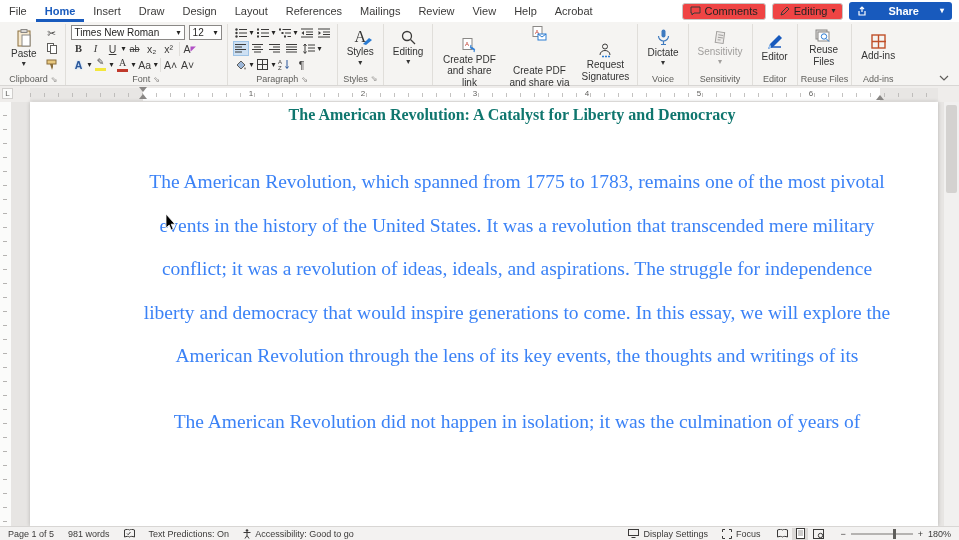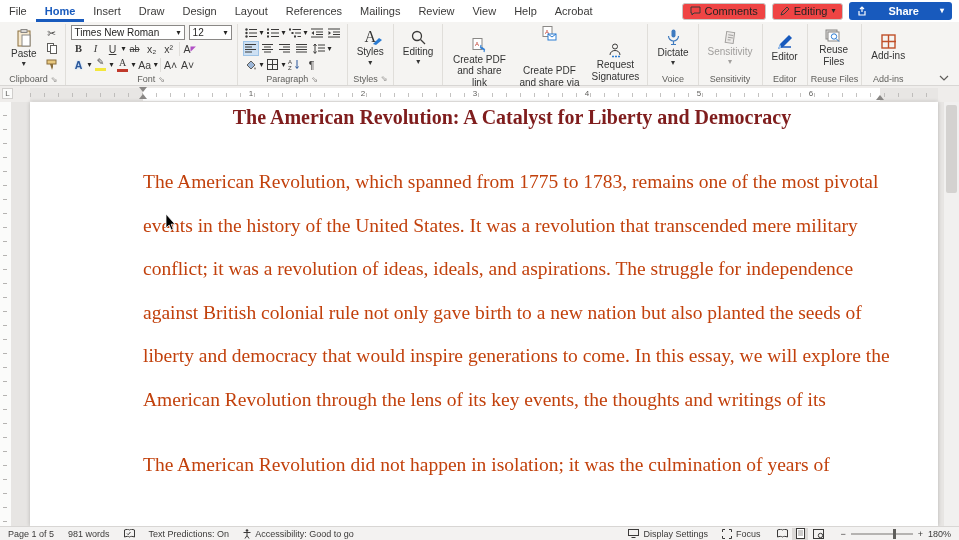--- a/index.html
+++ b/index.html
@@ -62,23 +62,23 @@
   .ind-hang{ position:absolute; left:109px; bottom:2px; width:0;height:0; border:4px solid transparent; border-bottom:5px solid #8a8886;}
   .ind-right{ position:absolute; right:54px; bottom:1px; width:0;height:0; border:4px solid transparent; border-bottom:5px solid #8a8886;}
   
   .docarea{ position:absolute; top:102px; left:0; right:0; bottom:14px; background:#e7e5e3; }
   .vruler{ position:absolute; left:0; top:0; width:11px; bottom:0; background:#fbfbfa;
     background-image:repeating-linear-gradient(to bottom, transparent 0 13px, #b5b3b1 13px 14px);
     background-size:4px 100%; background-position:3px 0; background-repeat:no-repeat; }
   .page{ position:absolute; left:30px; right:21px; top:0; bottom:0; background:#fff;
     box-shadow:0 0 4px rgba(0,0,0,.22); }
   .doc-title{ position:absolute; top:4px; left:113px; width:738px; text-align:center;
-    font-family:"Liberation Serif", serif; font-weight:bold; font-size:20px; color:#7f1d1d; }
+    font-family:"Liberation Serif", serif; font-weight:bold; font-size:16px; color:#0f766e; }
   .doc-body{ position:absolute; top:58px; left:113px; width:748px;
-    font-family:"Liberation Serif", serif; font-size:19.5px; line-height:43.5px; color:#c2410c; white-space:nowrap;}
+    font-family:"Liberation Serif", serif; font-size:19.5px; line-height:43.5px; color:#3b82f6; white-space:nowrap;text-align:center;}
   .para2{ margin-top:22px; }
   .scrollbar{ position:absolute; right:0; top:0; width:15px; bottom:0; background:#f1f0ef; }
   .thumb{ position:absolute; top:3px; left:2px; right:2px; height:88px; background:#d4d2d0; border-radius:2px;}
   .cursor{ position:absolute; left:165px; top:112px; }
   
   .status{ position:absolute; left:0; right:0; bottom:0; height:14px; background:#f3f2f1;
     border-top:1px solid #d8d6d4; display:flex; align-items:center; font-size:9px; color:#3b3a39;
     padding:0 8px; gap:14px; }
   .sitem{ display:flex; align-items:center; gap:4px; white-space:nowrap;}
   .spacer{ flex:1; }
@@ -170,21 +170,21 @@
     </div>
 
     <div class="group">
       <div class="group-content">
         <div class="col3" style="height:47px; justify-content:space-between;">
           <div class="row">
             <span class="combo" style="width:114px;">
               <span>Times New Roman</span>
               <span class="chev">▾</span>
             </span>
-            <span class="combo" style="width:43px; margin-left:3px;">
+            <span class="combo" style="width:33px; margin-left:3px;">
               <span>12</span>
               <span class="chev">▾</span>
             </span>
           </div>
           <div class="row">
             <span class="sb gB">B</span>
             <span class="sb gI">I</span>
             <span class="sb gU">U</span>
               <span class="chev">▾</span>
             <span class="sb gS">ab</span>
@@ -503,21 +503,20 @@
   </div>
 
   <div class="docarea">
     <div class="vruler"></div>
     <div class="page">
       <div class="doc-title">The American Revolution: A Catalyst for Liberty and Democracy</div>
       <div class="doc-body">
         <div>The American Revolution, which spanned from 1775 to 1783, remains one of the most pivotal</div>
         <div>events in the history of the United States. It was a revolution that transcended mere military</div>
         <div>conflict; it was a revolution of ideas, ideals, and aspirations. The struggle for independence</div>
-        <div>against British colonial rule not only gave birth to a new nation but also planted the seeds of</div>
         <div>liberty and democracy that would inspire generations to come. In this essay, we will explore the</div>
         <div>American Revolution through the lens of its key events, the thoughts and writings of its</div>
         <div class="para2">The American Revolution did not happen in isolation; it was the culmination of years of</div>
       </div>
     </div>
     <div class="scrollbar">
       <div class="thumb"></div>
     </div>
     <svg class="cursor" width="11" height="17" viewBox="0 0 11 17">
       <path d="M1 0v14l3.2-3 2 5 2-1-2-4.8H10z" fill="#000" stroke="#fff" stroke-width="0.8"></path>

